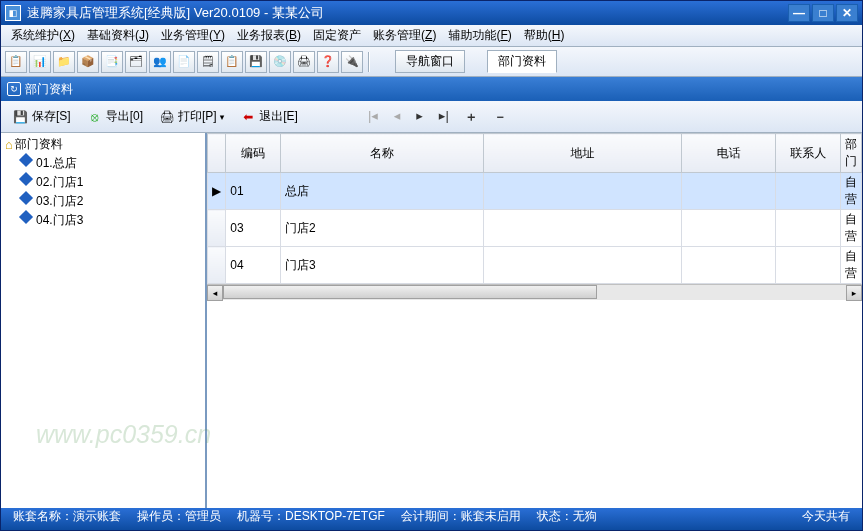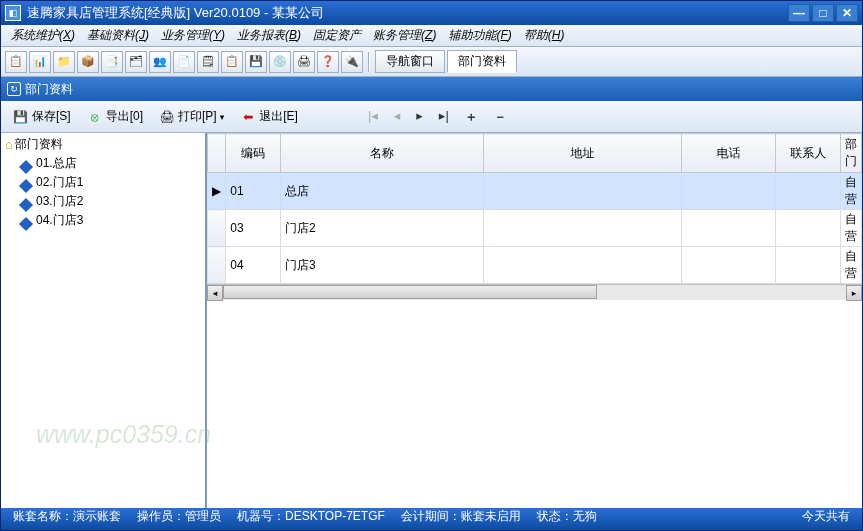--- a/index.html
+++ b/index.html
@@ -2,40 +2,40 @@
 <html><head>
 <meta charset="utf-8">
 <style>
 * { margin: 0; padding: 0; box-sizing: border-box; font-family: "Microsoft YaHei", SimSun, Arial, sans-serif; font-size: 12px; }
 body { background: #000; display: flex; justify-content: center; }
 .window { width: 863px; height: 531px; background: #e8e8e8; border: 1px solid #0a246a; display: flex; flex-direction: column; }
 .titlebar { background: linear-gradient(#2a6fd6, #0d4ba0); height: 24px; display: flex; align-items: center; padding: 0 4px; color: #fff; }
 .titlebar .icon { width: 16px; height: 16px; background: #4a90d9; border: 1px solid #fff; margin-right: 6px; display: flex; align-items: center; justify-content: center; font-size: 9px; }
 .titlebar .title { flex: 1; font-size: 13px; }
 .titlebar .wbtn { width: 22px; height: 18px; background: #3a7fd0; border: 1px solid #1a5fb0; margin-left: 2px; display: flex; align-items: center; justify-content: center; color: #fff; cursor: pointer; font-weight: bold; }
-.menubar { background: linear-gradient(#f4f7fc, #dce6f4); height: 22px; display: flex; align-items: center; padding: 0 4px; border-bottom: 1px solid #a0b0c0; font-style: italic; }
+.menubar { background: linear-gradient(#f4f7fc, #dce6f4); height: 22px; display: flex; align-items: center; padding: 0 4px; border-bottom: 1px solid #a0b0c0; }
 .menubar .mitem { padding: 2px 6px; cursor: pointer; color: #000; }
 .menubar .mitem u { text-decoration: underline; }
 .toolbar { background: linear-gradient(#f4f7fc, #dce6f4); height: 30px; display: flex; align-items: center; padding: 0 4px; border-bottom: 1px solid #a0b0c0; gap: 2px; }
 .tbtn { width: 22px; height: 22px; background: linear-gradient(#fff, #e0e8f0); border: 1px solid #a0b0c0; cursor: pointer; display: flex; align-items: center; justify-content: center; font-size: 11px; }
 .tsep { width: 2px; height: 20px; border-left: 1px solid #a0b0c0; border-right: 1px solid #fff; margin: 0 3px; }
-.tab-btn { padding: 2px 10px; background: linear-gradient(#fff, #e0e8f0); border: 1px solid #a0b0c0; cursor: pointer; font-size: 12px; margin-left: 0; }
+.tab-btn { padding: 2px 10px; background: linear-gradient(#fff, #e0e8f0); border: 1px solid #a0b0c0; cursor: pointer; font-size: 12px; margin-left: 20px; }
 .tab-btn.active { background: #fff; border-bottom: 1px solid #fff; }
 .panel-title { background: linear-gradient(#3a7fd6, #1a5fb6); height: 24px; display: flex; align-items: center; padding: 0 6px; color: #fff; }
 .panel-title .picon { width: 14px; height: 14px; border: 1px solid #fff; border-radius: 2px; margin-right: 4px; display: flex; align-items: center; justify-content: center; font-size: 9px; }
 .action-bar { background: linear-gradient(#f4f7fc, #dce6f4); height: 32px; display: flex; align-items: center; padding: 0 6px; border-bottom: 1px solid #a0b0c0; gap: 4px; }
 .abtn { display: flex; align-items: center; gap: 3px; padding: 3px 6px; cursor: pointer; }
 .abtn .aicon { width: 16px; height: 16px; display: flex; align-items: center; justify-content: center; font-size: 12px; }
 .nav-btns { display: flex; gap: 16px; margin-left: 60px; }
 .nav-btn { cursor: pointer; font-size: 13px; color: #333; }
 .nav-btn.disabled { color: #aaa; }
 .content-area { flex: 1; display: flex; background: #fff; overflow: hidden; }
 .tree-panel { width: 206px; border-right: 2px solid #7a9ac0; background: #fff; padding: 2px; overflow: auto; }
 .tree-root { display: flex; align-items: center; gap: 2px; padding: 1px 2px; cursor: pointer; }
-.tree-item { display: flex; align-items: flex-end; gap: 3px; padding: 1px 2px 1px 18px; cursor: pointer; }
+.tree-item { display: flex; align-items: flex-start; gap: 3px; padding: 1px 2px 1px 18px; cursor: pointer; }
 .home-icon { color: #d0a000; font-size: 13px; }
 .diamond { width: 10px; height: 10px; background: #2060c0; transform: rotate(45deg); margin-right: 2px; }
 .grid-panel { flex: 1; background: #fff; overflow: auto; position: relative; }
 .grid-table { border-collapse: collapse; width: 100%; }
 .grid-table th { background: linear-gradient(#fafbfd, #e8ecf4); border: 1px solid #c0c8d0; padding: 2px 4px; font-weight: normal; font-size: 12px; height: 20px; text-align: center; }
 .grid-table td { border: 1px solid #d8dce4; padding: 1px 4px; height: 18px; font-size: 12px; }
 .grid-table tr.selected td { background: #d0e4ff; }
 .row-indicator { width: 18px; background: linear-gradient(#fafbfd, #e8ecf4); text-align: center; font-size: 10px; }
 .statusbar { background: linear-gradient(#2a6fd6, #0d4ba0); height: 22px; display: flex; align-items: flex-start; padding: 0 6px; color: #fff; font-size: 12px; gap: 4px; }
 .statusbar .sitem { padding: 0 6px; }

